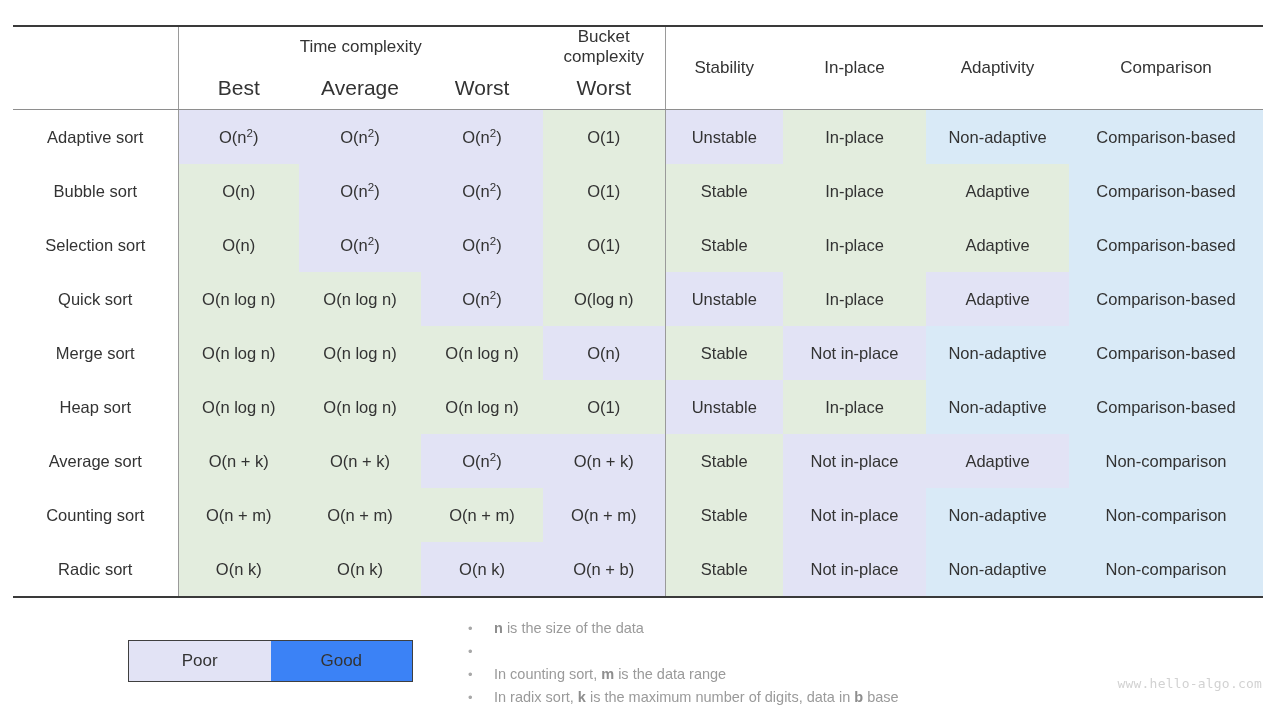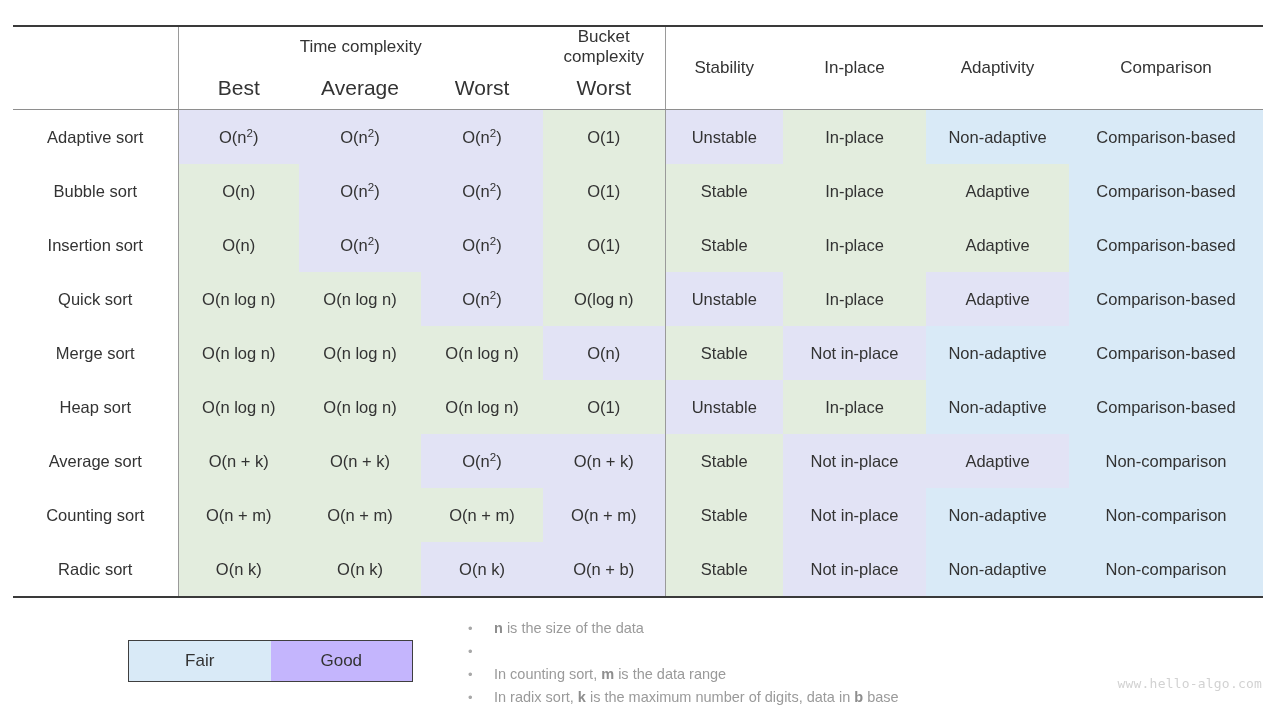--- a/index.html
+++ b/index.html
@@ -214,21 +214,21 @@
             <td class="vsep-left" style="background: rgb(227, 237, 222);">O(n)</td>
             <td style="background: rgb(226, 227, 245);"><span>O(n</span><span class="sup">2</span><span>)</span></td>
             <td style="background: rgb(226, 227, 245);"><span>O(n</span><span class="sup">2</span><span>)</span></td>
             <td style="background: rgb(227, 237, 222);">O(1)</td>
             <td class="vsep-left" style="background: rgb(227, 237, 222);">Stable</td>
             <td style="background: rgb(227, 237, 222);">In-place</td>
             <td style="background: rgb(227, 237, 222);">Adaptive</td>
             <td style="background: rgb(217, 234, 247);">Comparison-based</td>
           </tr>
           <tr>
-            <td class="rowname">Insertion sort</td>
+            <td class="rowname">Selection sort</td>
             <td class="vsep-left" style="background: rgb(227, 237, 222);">O(n)</td>
             <td style="background: rgb(226, 227, 245);"><span>O(n</span><span class="sup">2</span><span>)</span></td>
             <td style="background: rgb(226, 227, 245);"><span>O(n</span><span class="sup">2</span><span>)</span></td>
             <td style="background: rgb(227, 237, 222);">O(1)</td>
             <td class="vsep-left" style="background: rgb(227, 237, 222);">Stable</td>
             <td style="background: rgb(227, 237, 222);">In-place</td>
             <td style="background: rgb(227, 237, 222);">Adaptive</td>
             <td style="background: rgb(217, 234, 247);">Comparison-based</td>
           </tr>
           <tr>
@@ -300,22 +300,22 @@
         </tbody>
       <tfoot>
         <tr class="bottom-rule">
           <td colspan="9"></td>
         </tr>
       </tfoot>
     </table>
   </div>
 
   <div class="legend" id="legend">
-      <div class="legend-cell" style="background: rgb(217, 234, 247);">Fair</div>
-      <div class="legend-cell" style="background: #c4b5fd;">Good</div>
+      <div class="legend-cell" style="background: rgb(226, 227, 245);">Poor</div>
+      <div class="legend-cell" style="background: #3b82f6;">Good</div>
     </div>
 
   <div class="notes" id="notes">
       <div class="note-item">
         <span class="note-bullet">•</span>
         <span class="note-text"><b>n</b> is the size of the data</span>
       </div>
       <div class="note-item">
         <span class="note-bullet">•</span>
       </div>

